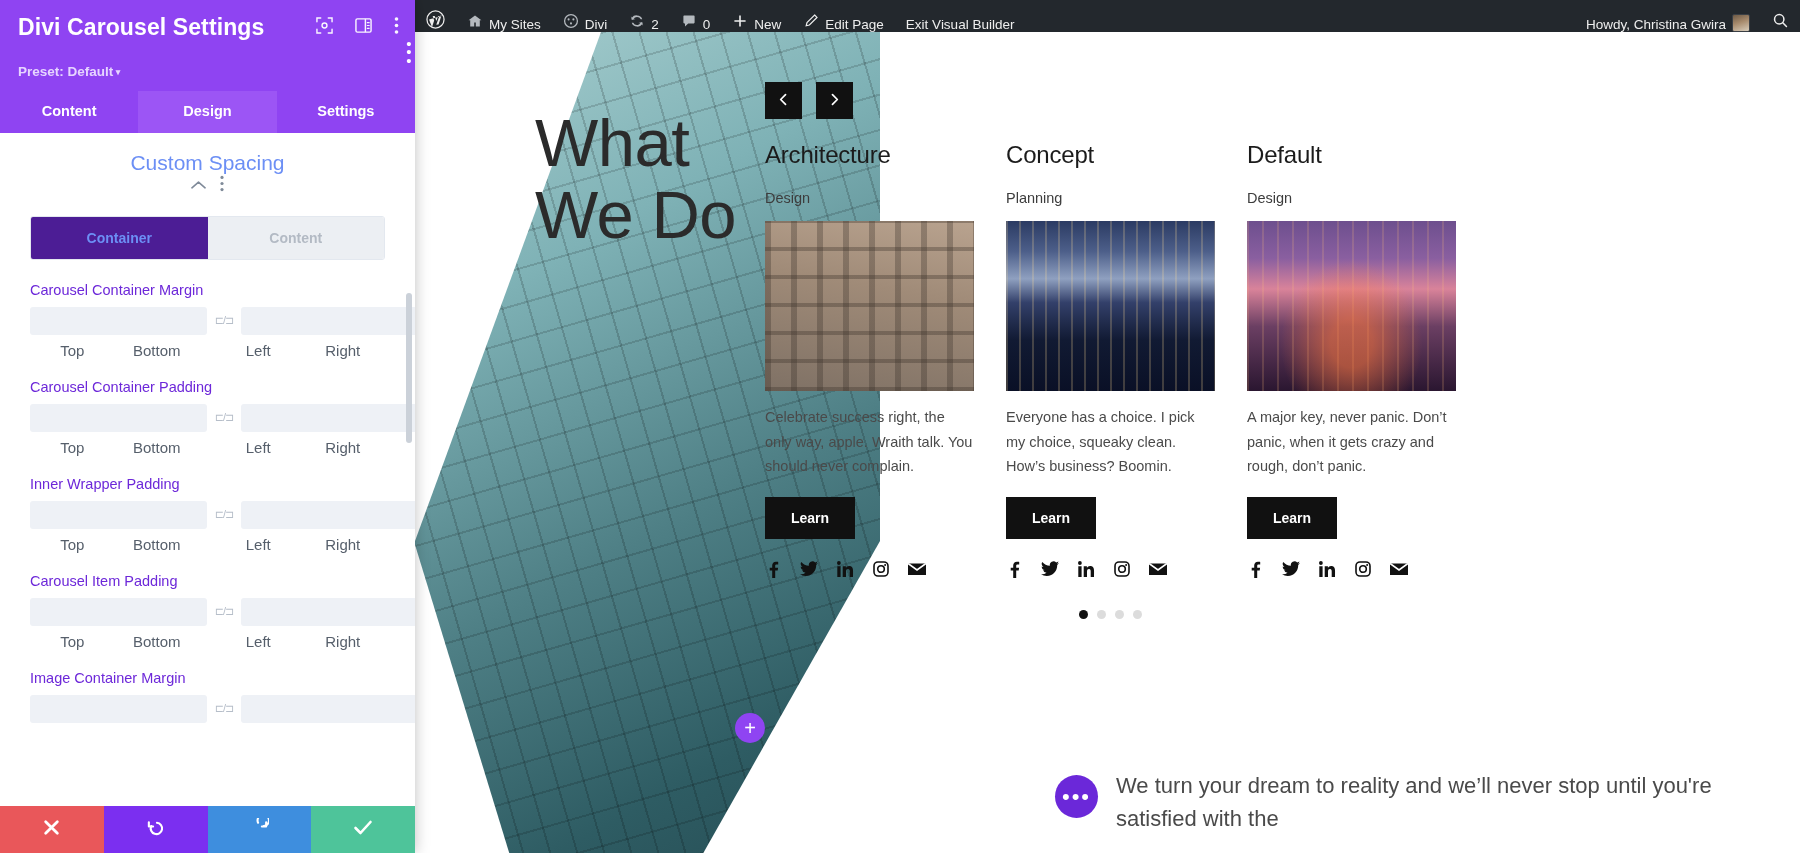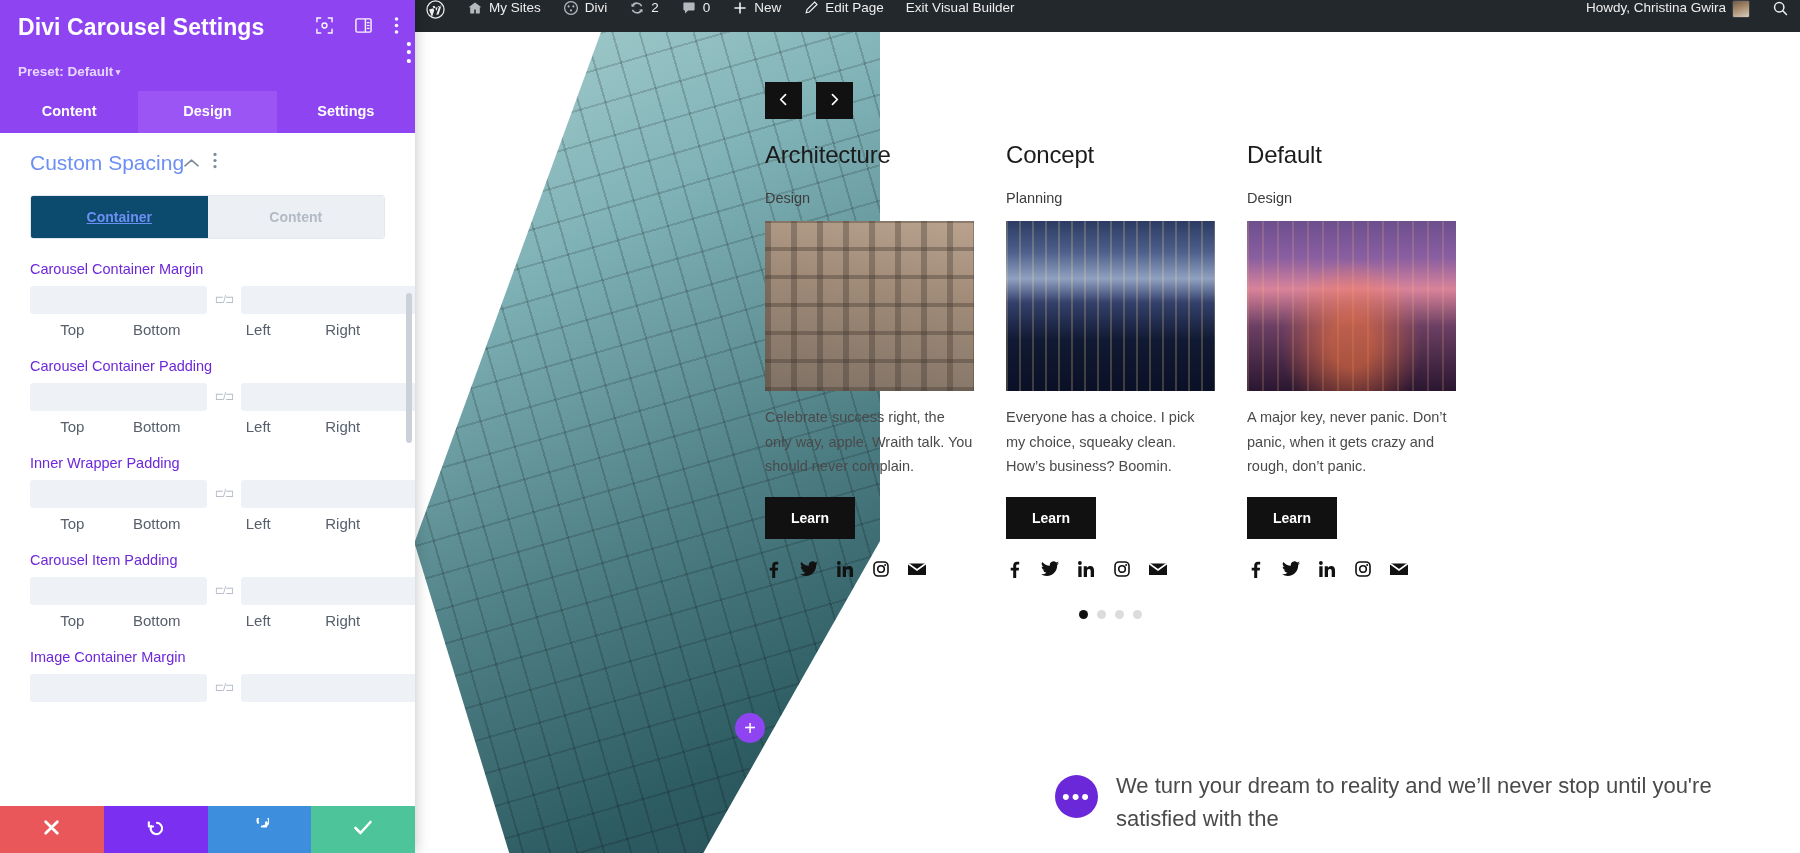--- a/index.html
+++ b/index.html
@@ -47,35 +47,36 @@
   }
   .sp-tab.active { background: #9c55f5; }
 
   .sp-body {
     flex: 1; overflow: hidden; position: relative;
     background: #fff; padding: 0 0 0 0;
   }
   .sp-scroll { padding: 18px 30px 0 30px; }
 
   .section-head {
-    display: flex; align-items: center; justify-content: flex-start;
+    display: flex; align-items: center; justify-content: flex-end;
     margin-bottom: 20px;
+    flex-direction: column;
   }
   .section-title { color: #6c8ff5; font-size: 21px; font-weight: normal; }
   .section-head-actions { display: flex; align-items: center; gap: 14px; color: #9aa3b0; }
 
   .toggle-group {
     display: flex; margin-bottom: 22px;
     border: 1px solid #e3e8ef; border-radius: 3px; overflow: hidden;
   }
   .toggle-btn {
     flex: 1; text-align: center; font-size: 14px; font-weight: bold;
     padding: 13px 0; cursor: pointer;
   }
-  .toggle-btn.active { background: #0c4a6e; color: #6c8ff5; text-decoration: underline; }
+  .toggle-btn.active { background: #4c1d95; color: #6c8ff5; }
   .toggle-btn.inactive { background: #eceff3; color: #b3bac4; }
 
   .field-group { margin-bottom: 20px; }
   .field-label {
     font-size: 14.5px; color: #6d28d9; margin-bottom: 9px; font-weight: normal;
   }
   .field-row { display: flex; align-items: stretch; }
   .field-half { display: flex; align-items: center; flex: 1; }
   .field-input {
     flex: 1; height: 28px; background: #eef1f6; border: none; border-radius: 3px;
@@ -109,21 +110,21 @@
   .sp-fbtn.save  { background: #4ec49a; }
 
   
   .adminbar {
     position: absolute; left: 415px; top: 0; right: 0; height: 32px;
     background: #23282d; color: #eeeeee;
     display: flex; align-items: center;
     font-size: 13.5px; z-index: 30;
   }
   .ab-item {
-    display: flex; align-items: flex-start; gap: 6px;
+    display: flex; align-items: flex-end; gap: 6px;
     padding: 0 11px; height: 32px; cursor: pointer; color: #eeeeee;
     white-space: nowrap;
   }
   .ab-spacer { flex: 1; }
   .ab-avatar {
     width: 18px; height: 18px; border-radius: 2px;
     background: linear-gradient(160deg,#6d5a46 0%,#a78a6c 45%,#d8cdbb 100%);
     border: 1px solid #3a3f45;
   }
 
@@ -317,20 +318,24 @@
   </div>
 
   <div class="page">
 
     <div class="hero-img">
       <div class="glass"></div>
       <div class="sky"></div>
       <div class="sky2"></div>
     </div>
 
+    <div class="hero-title">
+      <div>What</div>
+      <div>We Do</div>
+    </div>
 
     <div class="carousel">
       <div class="car-nav">
         <div class="car-nav-btn">
           <span>
             <svg width="13" height="13" viewBox="0 0 16 16">
                 <path d="M10.5 2L4.5 8l6 6" fill="none" stroke="#fff" stroke-width="2.1" stroke-linecap="round" stroke-linejoin="round"></path>
               </svg>
           </span>
         </div>

